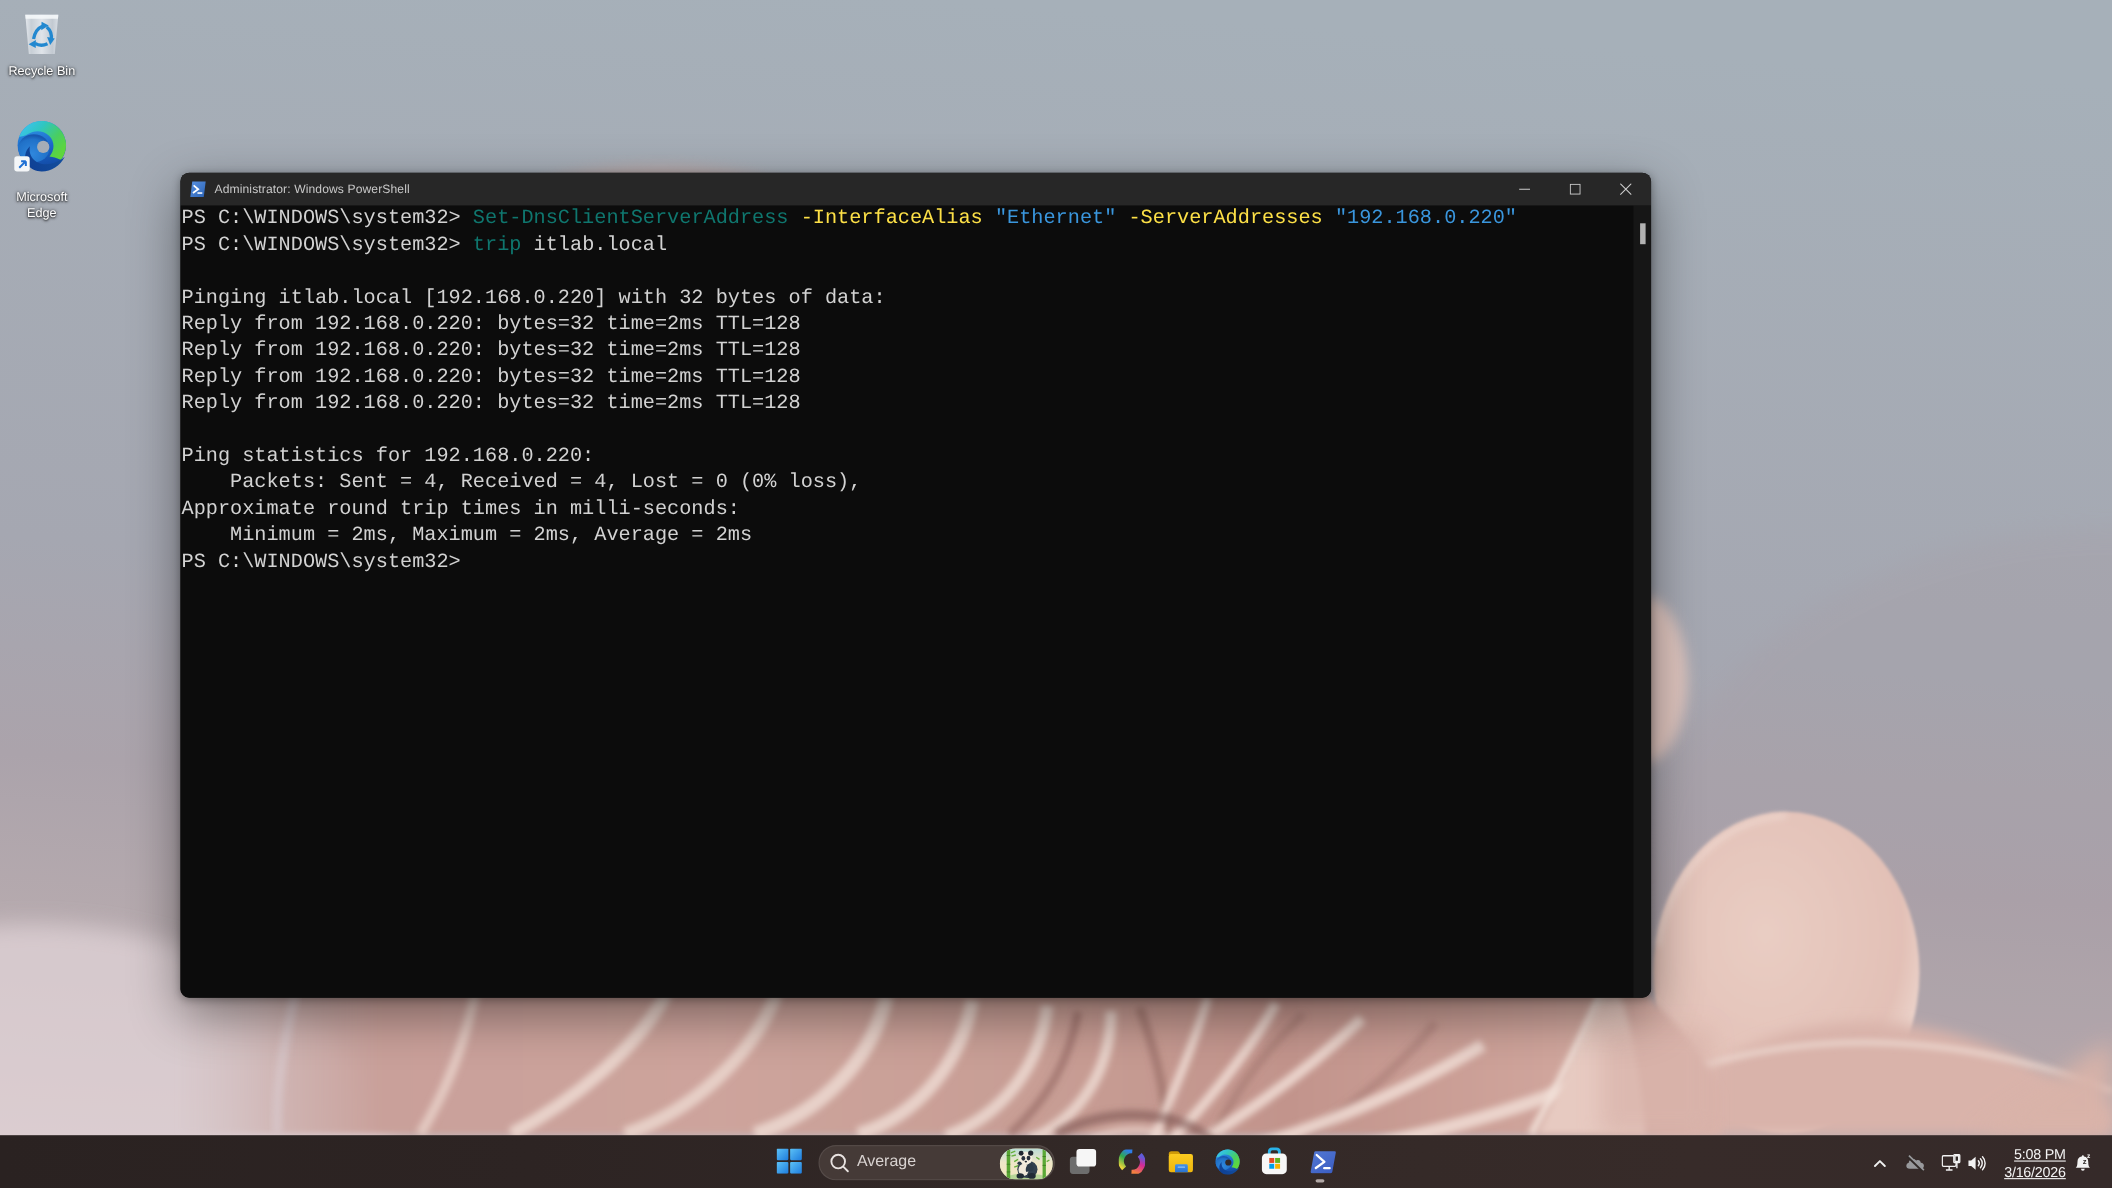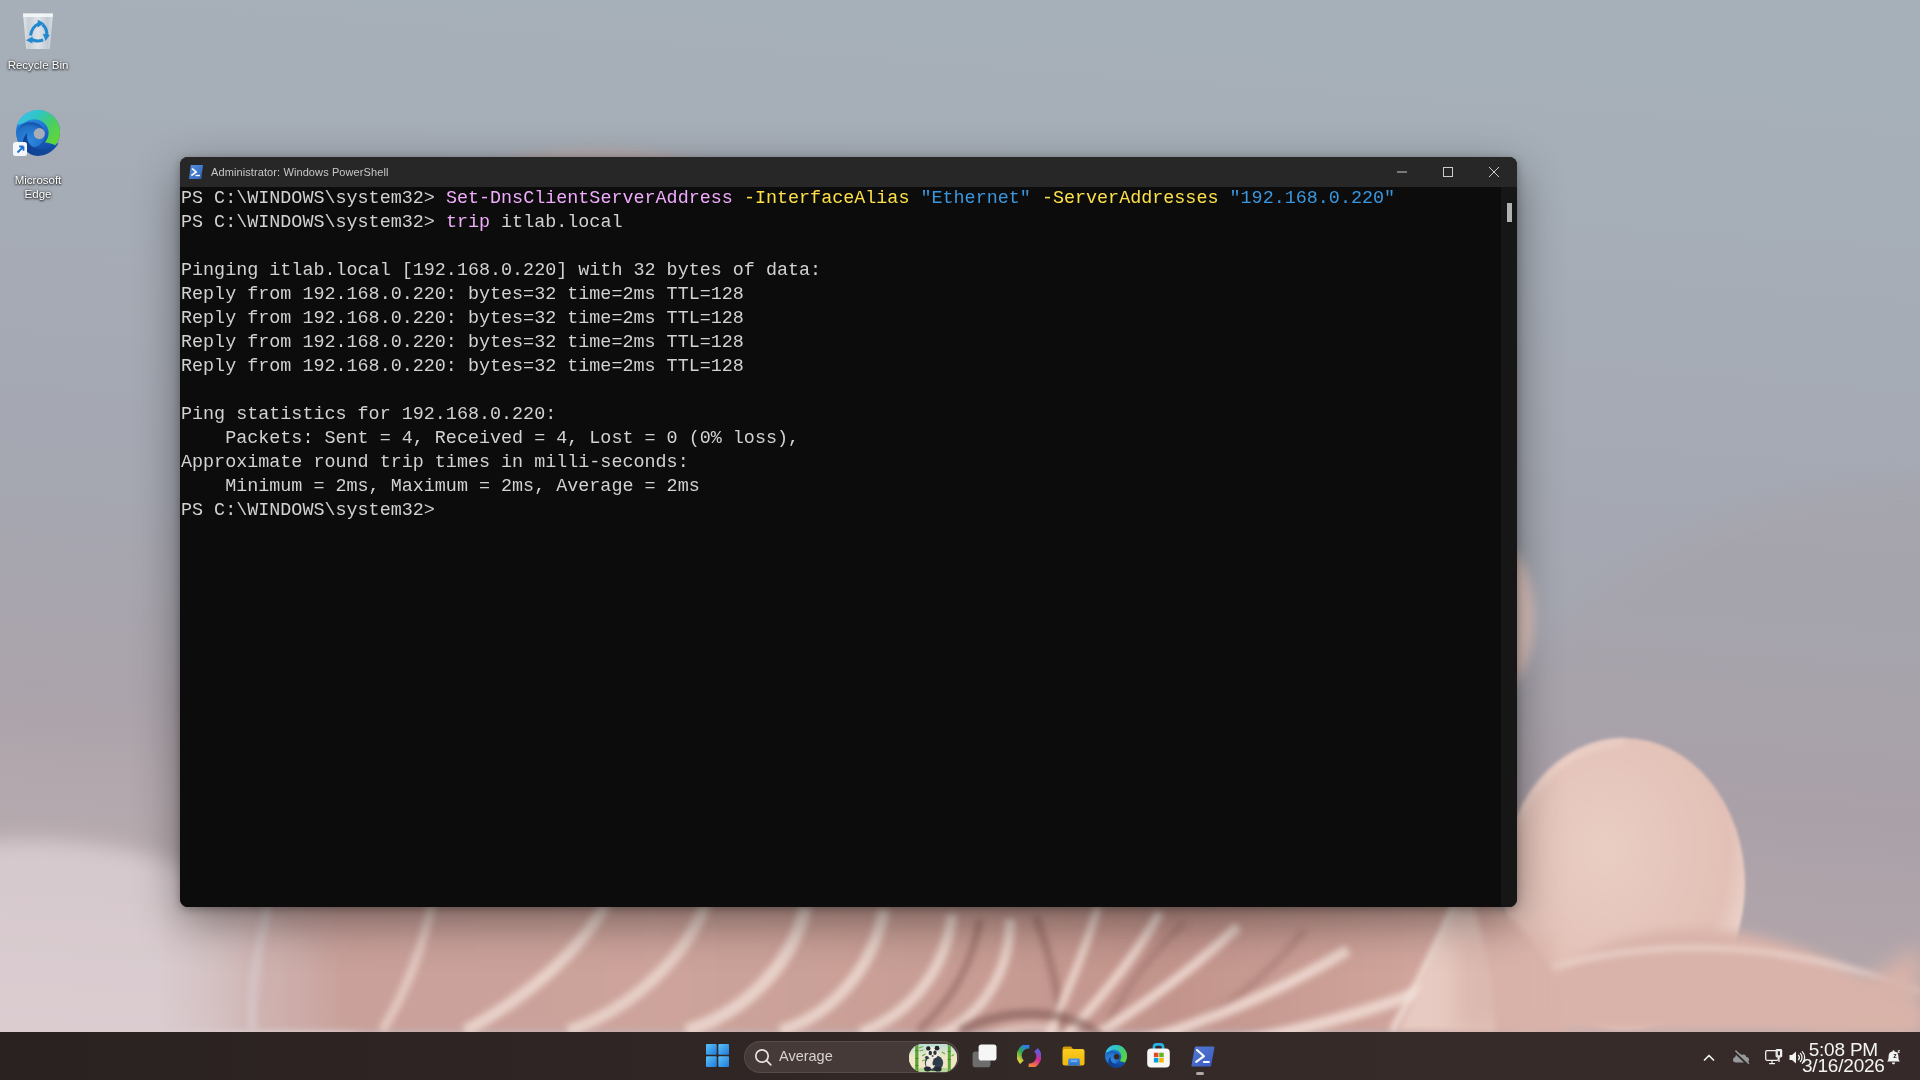--- a/index.html
+++ b/index.html
@@ -7,48 +7,48 @@
   #desktop { position:relative; width:1920px; height:1080px; }
   #wall { position:absolute; left:0; top:0; }
 
   
   .dicon { position:absolute; width:76px; text-align:center; color:#fff; font-size:11.5px; line-height:13.5px;
            text-shadow:0 1px 2px rgba(0,0,0,.85), 0 0 3px rgba(0,0,0,.7); }
   .dicon svg { display:block; margin:0 auto; }
 
   
   #win { position:absolute; left:164px; top:157px; width:1337px; height:750px; border-radius:8px;
-         box-shadow:0 15px 45px rgba(0,0,0,.42), 0 2px 8px rgba(0,0,0,.3); overflow:hidden; background:#0c0c0c;margin-left:16px; }
+         box-shadow:0 15px 45px rgba(0,0,0,.42), 0 2px 8px rgba(0,0,0,.3); overflow:hidden; background:#0c0c0c; }
   #titlebar { position:absolute; left:0; top:0; width:100%; height:30px; background:#272727; }
   #titlebar .ticon { position:absolute; left:8px; top:7px; }
   #titlebar .ttext { position:absolute; left:31px; top:0; line-height:30px; font-size:11px; letter-spacing:0.1px; color:#c8c8c8; }
   .winbtn { position:absolute; top:0; width:46px; height:30px; }
   .winbtn svg { position:absolute; left:50%; top:50%; transform:translate(-50%,-50%); }
   #console { position:absolute; left:0; top:30px; width:1321px; bottom:0; background:#0c0c0c;
              font-family:"Liberation Mono", monospace; font-size:18.4px; line-height:24px; color:#d2d2d2;
              white-space:pre; padding-left:1px; letter-spacing:0px; }
   #scrollzone { position:absolute; right:0; top:30px; width:16px; bottom:0; background:#161616; }
   #scrollthumb { position:absolute; right:5px; top:16px; width:5px; height:19px; background:#b2b2b2; border-radius:0px; }
-  .cy { color:#f0abfc; } 
+  .cy { color:#0f766e; } 
   .cg { color:#fde047; } 
   .cb { color:#3a96dd; } 
 
   
   #taskbar { position:absolute; left:0; top:1032px; width:1920px; height:48px;
              background:linear-gradient(90deg, #2a2221 0%, #2d2423 25%, #332927 55%, #372b29 80%, #352a29 100%); }
   .tbicon { position:absolute; top:0; }
   #searchbox { position:absolute; left:744px; top:1041px; width:215px; height:32px; border-radius:16px;
                background:#453a37; border:1px solid rgba(255,255,255,.09); }
   #searchbox .stext { position:absolute; left:34px; top:6px; font-size:14.5px; color:#d8d2d0; }
   #panda { position:absolute; right:1px; top:2px; width:48px; height:28px; border-radius:14px; overflow:hidden;
            background:linear-gradient(180deg,#e6eecd,#c6dba6); }
 
   
   .tray { position:absolute; color:#f0f0f0; }
-  #clock { position:absolute; left:1802px; top:1042px; width:76px; text-align:right; color:#f4f4f4; font-size:19px; line-height:16.2px; letter-spacing:-0.2px; }
+  #clock { position:absolute; left:1802px; top:1042px; width:76px; text-align:right; color:#f4f4f4; font-size:13px; line-height:16.2px; letter-spacing:-0.2px;text-decoration:underline; }
 </style>
 </head>
 <body>
 <div id="desktop">
 
 <svg id="wall" width="1920" height="1080" viewBox="0 0 1920 1080">
   <defs>
     <linearGradient id="bgmain" x1="0.45" y1="0" x2="0.32" y2="1">
       <stop offset="0" stop-color="#a6b0b9"></stop>
       <stop offset="0.5" stop-color="#a5a7b1"></stop>

